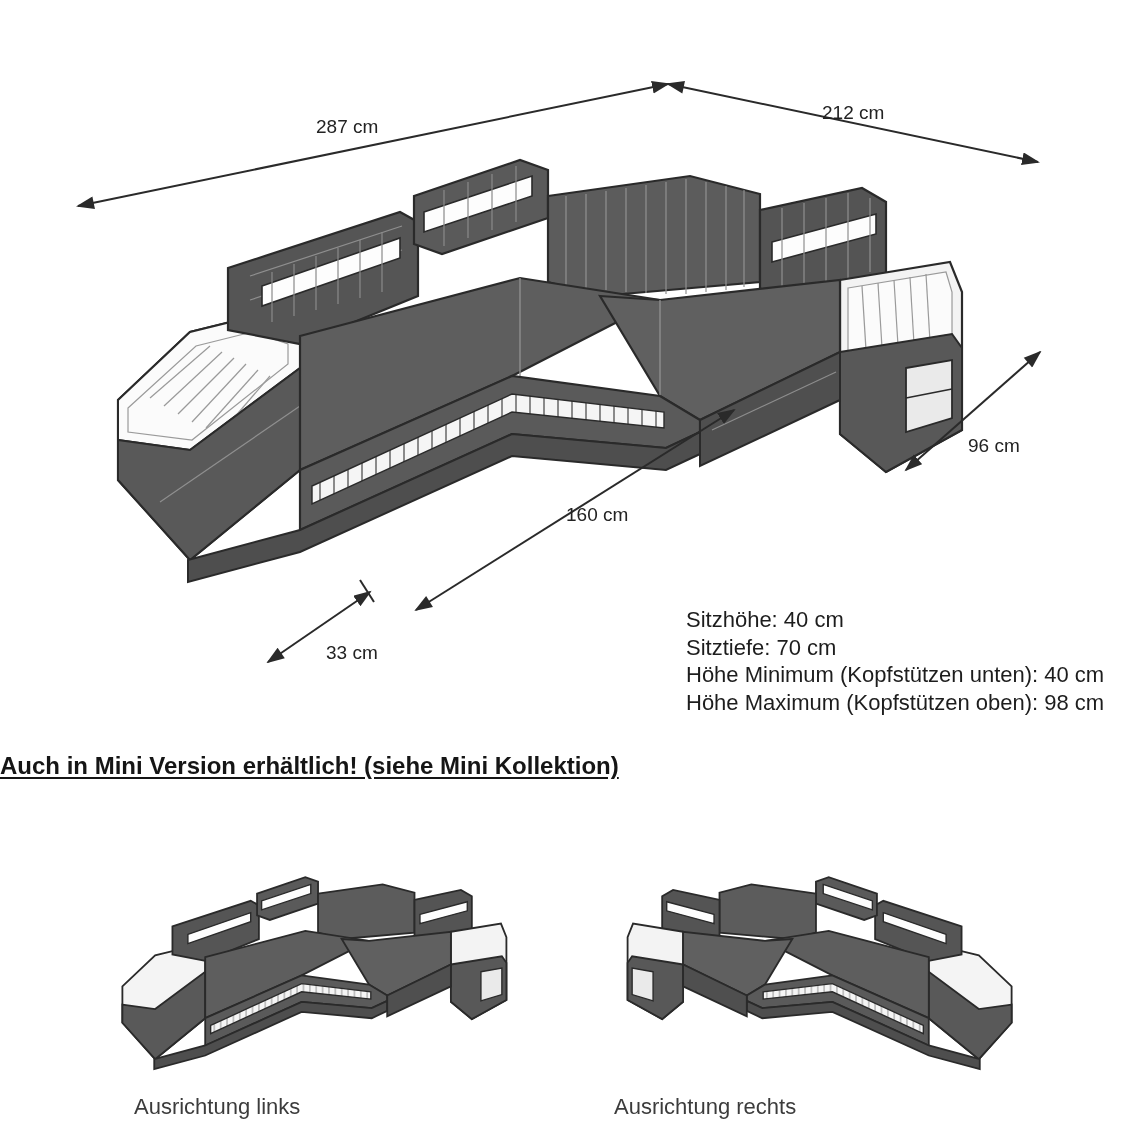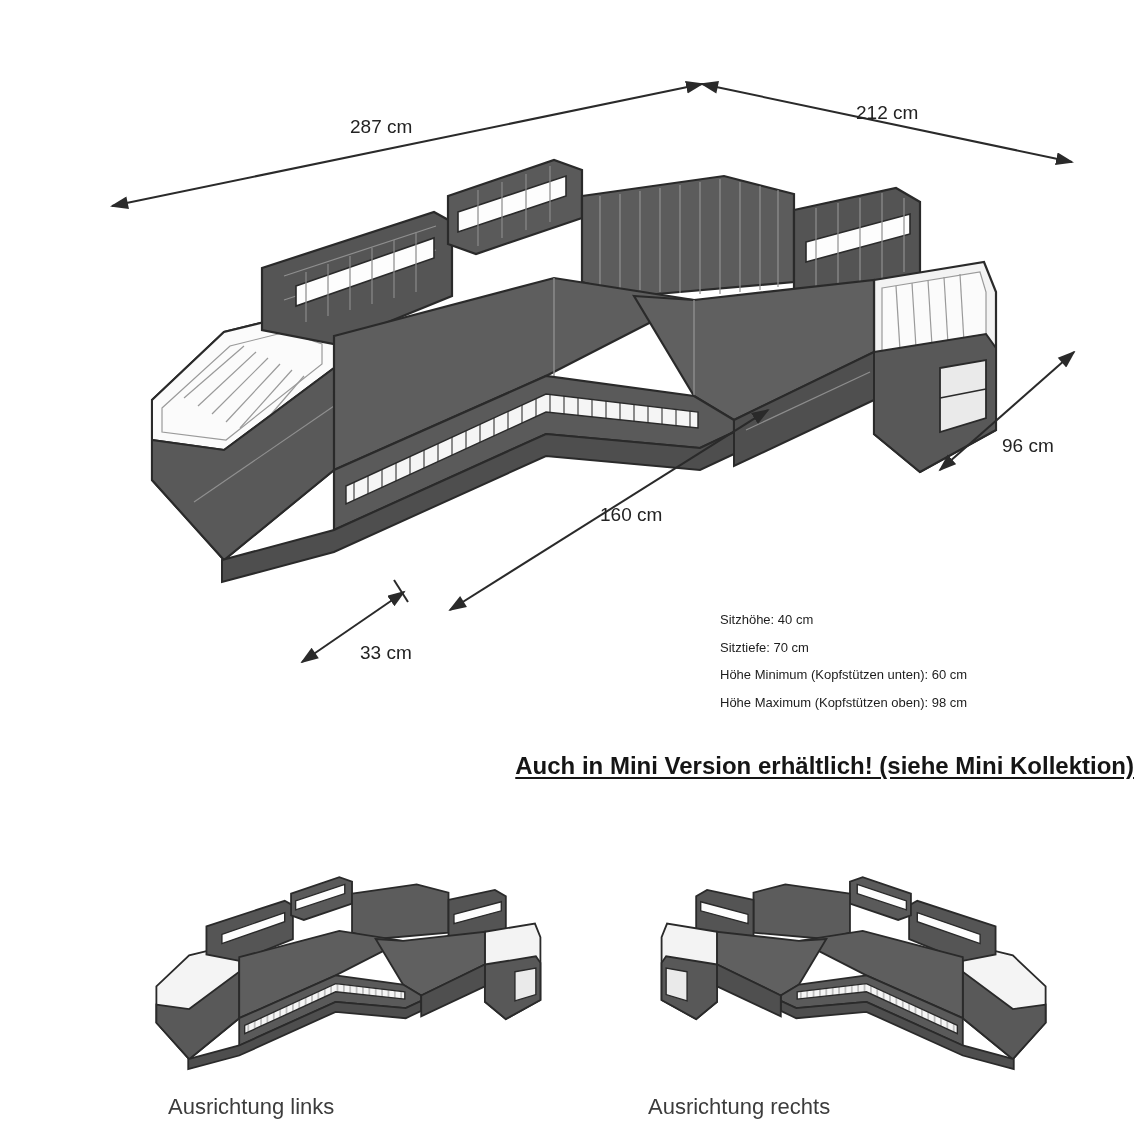--- a/index.html
+++ b/index.html
@@ -11,50 +11,49 @@
     width: 1134px;
     height: 1134px;
     font-family: "Liberation Sans", sans-serif;
     color: #2a2a2a;
     position: relative;
     overflow: hidden;
   }
   .stage {
     position: absolute;
     inset: 0;
-    margin-left: 34px;
   }
   svg.diagram {
     position: absolute;
     left: 0;
     top: 0;
     width: 1134px;
     height: 1134px;
   }
   .dim-label {
     font-family: "Liberation Sans", sans-serif;
     font-size: 19px;
     fill: #232323;
   }
   .spec-block {
     position: absolute;
     left: 686px;
     top: 606px;
-    font-size: 13px;
+    font-size: 22px;
     line-height: 27.5px;
     color: #1d1d1d;
     white-space: nowrap;
   }
   .spec-line { display: block; }
   .mini-title {
     position: absolute;
     left: 0;
     right: 0;
     top: 752px;
-    text-align: right;
+    text-align: left;
     font-size: 24px;
     font-weight: bold;
     color: #151515;
     text-decoration: underline;
     text-underline-offset: 3px;
   }
   .caption {
     position: absolute;
     font-size: 22px;
     color: #3c3c3c;
@@ -240,21 +239,21 @@
         <path d="M312,486 L512,394 L664,412 L664,428 L512,412 L312,504 Z" fill="url(#stitch)" stroke="#2a2a2a" stroke-width="3"></path>
         <path d="M188,560 L300,530 L512,434 L666,448 L700,432 L700,454 L666,470 L512,456 L300,552 L188,582 Z" fill="#4e4e4e" stroke="#2a2a2a" stroke-width="4"></path>
         <path d="M700,420 L840,352 L840,400 L700,466 Z" fill="#4f4f4f" stroke="#2a2a2a" stroke-width="4"></path>
       </g>
     </g>
   </svg>
 
   <div class="spec-block">
     <span class="spec-line">Sitzhöhe: 40 cm</span>
     <span class="spec-line">Sitztiefe: 70 cm</span>
-    <span class="spec-line">Höhe Minimum (Kopfstützen unten): 60 cm</span>
+    <span class="spec-line">Höhe Minimum (Kopfstützen unten): 40 cm</span>
     <span class="spec-line">Höhe Maximum (Kopfstützen oben): 98 cm</span>
   </div>
 
   <div class="mini-title">Auch in Mini Version erhältlich! (siehe Mini Kollektion)</div>
 
   <div class="caption left">Ausrichtung links</div>
   <div class="caption right">Ausrichtung rechts</div>
 
 </div>
 

